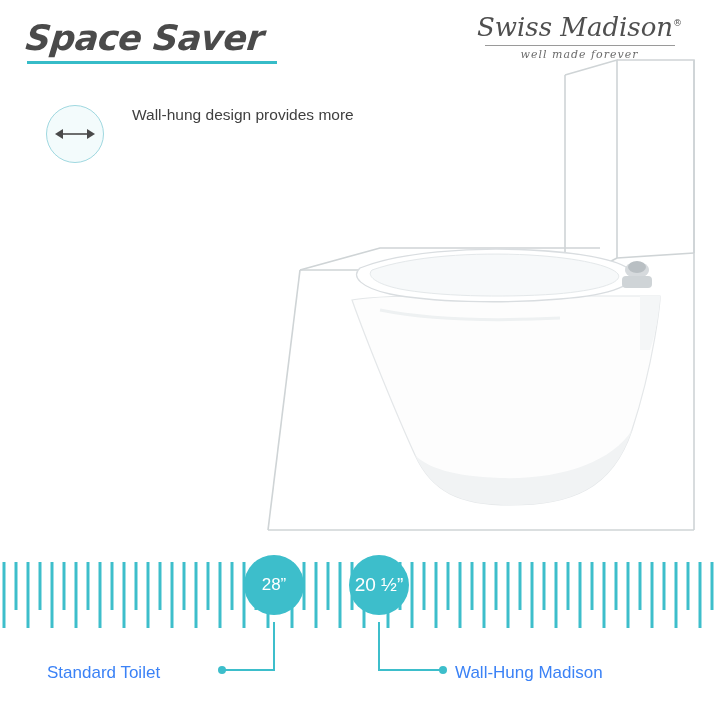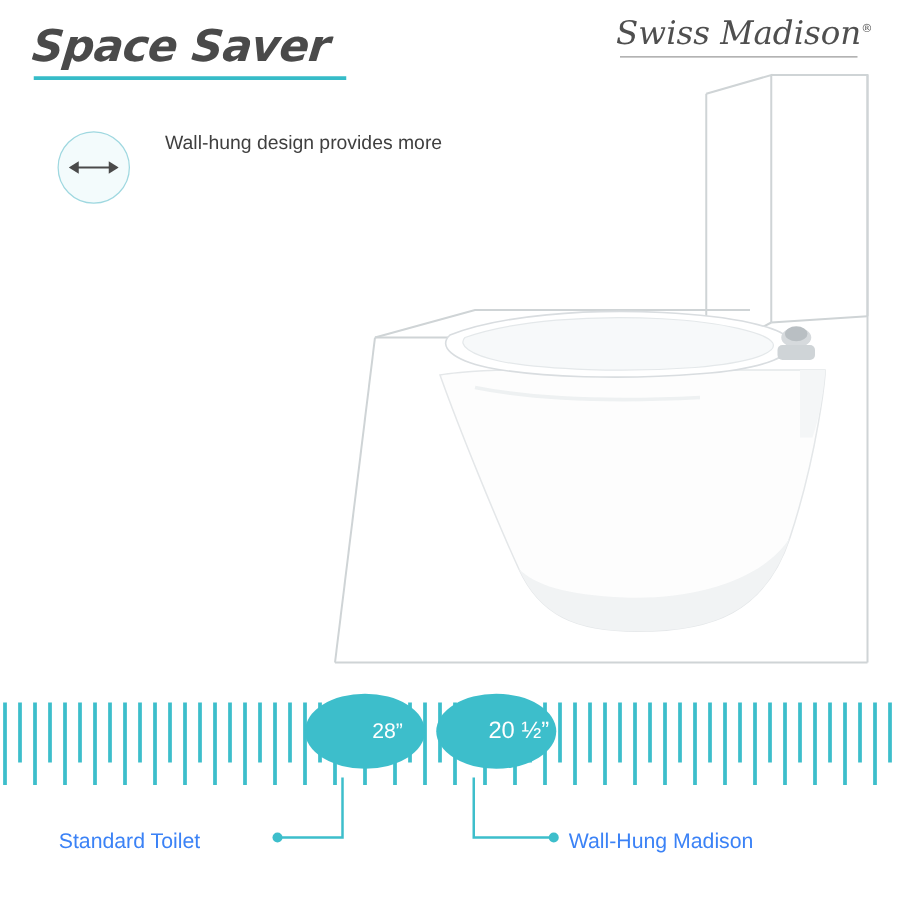--- a/index.html
+++ b/index.html
@@ -34,24 +34,24 @@
     left: 27px;
     top: 61px;
     width: 250px;
     height: 3px;
     background: #36bcc8;
   }
 
   
   .brand {
     position: absolute;
-    right: 22px;
+    right: 33px;
     top: 12px;
     width: 215px;
-    text-align: right;
+    text-align: center;
   }
   .brand-name {
     font-family: "DejaVu Serif", serif;
     font-size: 26px;
     font-style: italic;
     color: #4f4f4f;
     letter-spacing: 0px;
     white-space: nowrap;
   }
   .brand-reg {
@@ -123,21 +123,20 @@
   .callout {
     position: absolute;
     border-radius: 50%;
     background: #3dbecb;
     color: #ffffff;
     display: flex;
     align-items: center;
     justify-content: center;
     font-family: "Liberation Sans", sans-serif;
     font-size: 17px;
-    padding-left: 36px;
   }
   #callout-standard {
     left: 244px;
     top: 555px;
     width: 60px;
     height: 60px;
   }
   #callout-wallhung {
     left: 349px;
     top: 555px;
@@ -158,20 +157,21 @@
 </style>
 </head>
 <body>
 
 <div class="title">Space Saver</div>
 <div class="title-underline"></div>
 
 <div class="brand">
   <div class="brand-name"><span>Swiss Madison</span><span class="brand-reg">®</span></div>
   <div class="brand-rule"></div>
+  <div class="brand-tag">well made forever</div>
 </div>
 
 <div class="feature">
   <div class="feature-badge">
     <svg width="40" height="16" viewBox="0 0 40 16">
       <line x1="6" y1="8" x2="34" y2="8" stroke="#4a4a4a" stroke-width="1.6"></line>
       <polygon points="0,8 8,3 8,13" fill="#4a4a4a"></polygon>
       <polygon points="40,8 32,3 32,13" fill="#4a4a4a"></polygon>
     </svg>
   </div>

